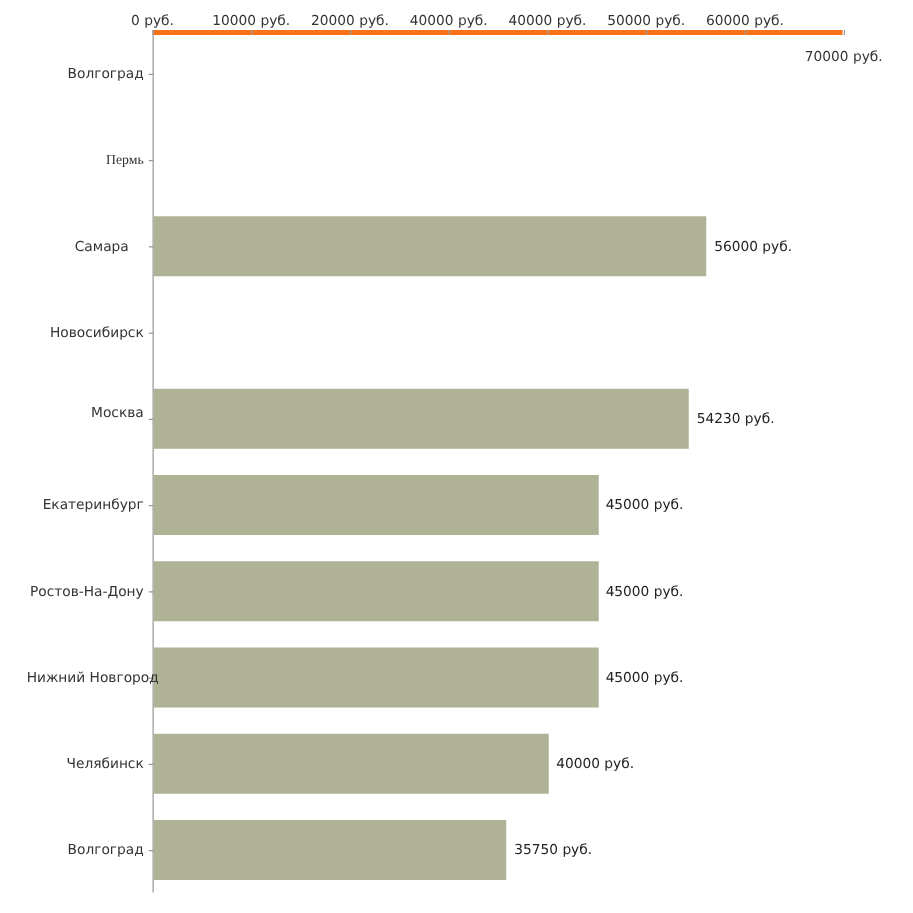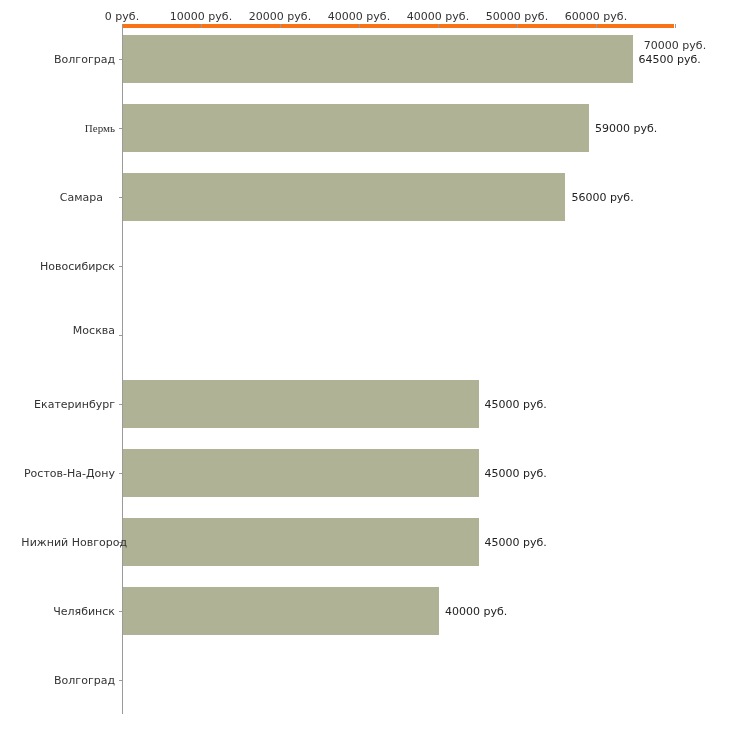--- a/index.html
+++ b/index.html
@@ -103,40 +103,36 @@
       <div class="tick-label" style="left: 316px;">40000 руб.</div>
       <div class="tick-mark" style="left: 316px;"></div>
       <div class="tick-label" style="left: 395px;">50000 руб.</div>
       <div class="tick-mark" style="left: 395px;"></div>
       <div class="tick-label" style="left: 474px;">60000 руб.</div>
       <div class="tick-mark" style="left: 474px;"></div>
       <div class="tick-label" style="left: 553px; margin-top: 29px;">70000 руб.</div>
       <div class="tick-mark" style="left: 553px;"></div>
     </div>
   <div class="plot-area" id="plot-area">
-      <div class="bar-row" style="top: 10.5px; height: 48px;">
-        <div class="bar" style="width: 509.55px; background: rgb(176, 178, 150);"></div>
-        <div class="bar-value" style="left: 509.55px;">64500 руб.</div>
-      </div>
       <div class="cat-tick" style="top: 34.5px;"></div>
       <div class="cat-label" style="right: auto; left: 0px; top: 34.5px; transform: translate(-100%, -50%); padding-right: 8px;">Волгоград</div>
-      <div class="bar-row" style="top: 79.5px; height: 48px;">
-        <div class="bar" style="width: 466.1px; background: rgb(176, 178, 150);"></div>
-        <div class="bar-value" style="left: 466.1px;">59000 руб.</div>
-      </div>
       <div class="cat-tick" style="top: 103.5px;"></div>
       <div class="cat-label" style="right: auto; left: 0px; top: 103.5px; transform: translate(-100%, -50%); padding-right: 8px; font-family: Liberation Serif, serif;">Пермь</div>
       <div class="bar-row" style="top: 148.5px; height: 48px;">
         <div class="bar" style="width: 442.4px; background: rgb(176, 178, 150);"></div>
         <div class="bar-value" style="left: 442.4px;">56000 руб.</div>
       </div>
       <div class="cat-tick" style="top: 172.5px;"></div>
       <div class="cat-label" style="right: auto; left: 0px; top: 172.5px; transform: translate(-100%, -50%); padding-right: 20px;">Самара</div>
       <div class="cat-tick" style="top: 241.5px;"></div>
       <div class="cat-label" style="right: auto; left: 0px; top: 241.5px; transform: translate(-100%, -50%); padding-right: 8px;">Новосибирск</div>
+      <div class="bar-row" style="top: 286.5px; height: 48px;">
+        <div class="bar" style="width: 428.417px; background: rgb(176, 178, 150);"></div>
+        <div class="bar-value" style="left: 428.417px;">54230 руб.</div>
+      </div>
       <div class="cat-tick" style="top: 310.5px;"></div>
       <div class="cat-label" style="right: auto; left: 0px; top: 306px; transform: translate(-100%, -50%); padding-right: 8px;">Москва</div>
       <div class="bar-row" style="top: 355.5px; height: 48px;">
         <div class="bar" style="width: 355.5px; background: rgb(176, 178, 150);"></div>
         <div class="bar-value" style="left: 355.5px;">45000 руб.</div>
       </div>
       <div class="cat-tick" style="top: 379.5px;"></div>
       <div class="cat-label" style="right: auto; left: 0px; top: 379.5px; transform: translate(-100%, -50%); padding-right: 8px;">Екатеринбург</div>
       <div class="bar-row" style="top: 424.5px; height: 48px;">
         <div class="bar" style="width: 355.5px; background: rgb(176, 178, 150);"></div>
@@ -149,16 +145,20 @@
         <div class="bar-value" style="left: 355.5px;">45000 руб.</div>
       </div>
       <div class="cat-tick" style="top: 517.5px;"></div>
       <div class="cat-label" style="right: auto; left: 0px; top: 517.5px; transform: translate(-100%, -50%); padding-right: 8px; margin-left: 12px;">Нижний Новгород</div>
       <div class="bar-row" style="top: 562.5px; height: 48px;">
         <div class="bar" style="width: 316px; background: rgb(176, 178, 150);"></div>
         <div class="bar-value" style="left: 316px;">40000 руб.</div>
       </div>
       <div class="cat-tick" style="top: 586.5px;"></div>
       <div class="cat-label" style="right: auto; left: 0px; top: 586.5px; transform: translate(-100%, -50%); padding-right: 8px;">Челябинск</div>
+      <div class="bar-row" style="top: 631.5px; height: 48px;">
+        <div class="bar" style="width: 282.425px; background: rgb(176, 178, 150);"></div>
+        <div class="bar-value" style="left: 282.425px;">35750 руб.</div>
+      </div>
       <div class="cat-tick" style="top: 655.5px;"></div>
       <div class="cat-label" style="right: auto; left: 0px; top: 655.5px; transform: translate(-100%, -50%); padding-right: 8px;">Волгоград</div>
     </div>
 </div>
 
 </body></html>

